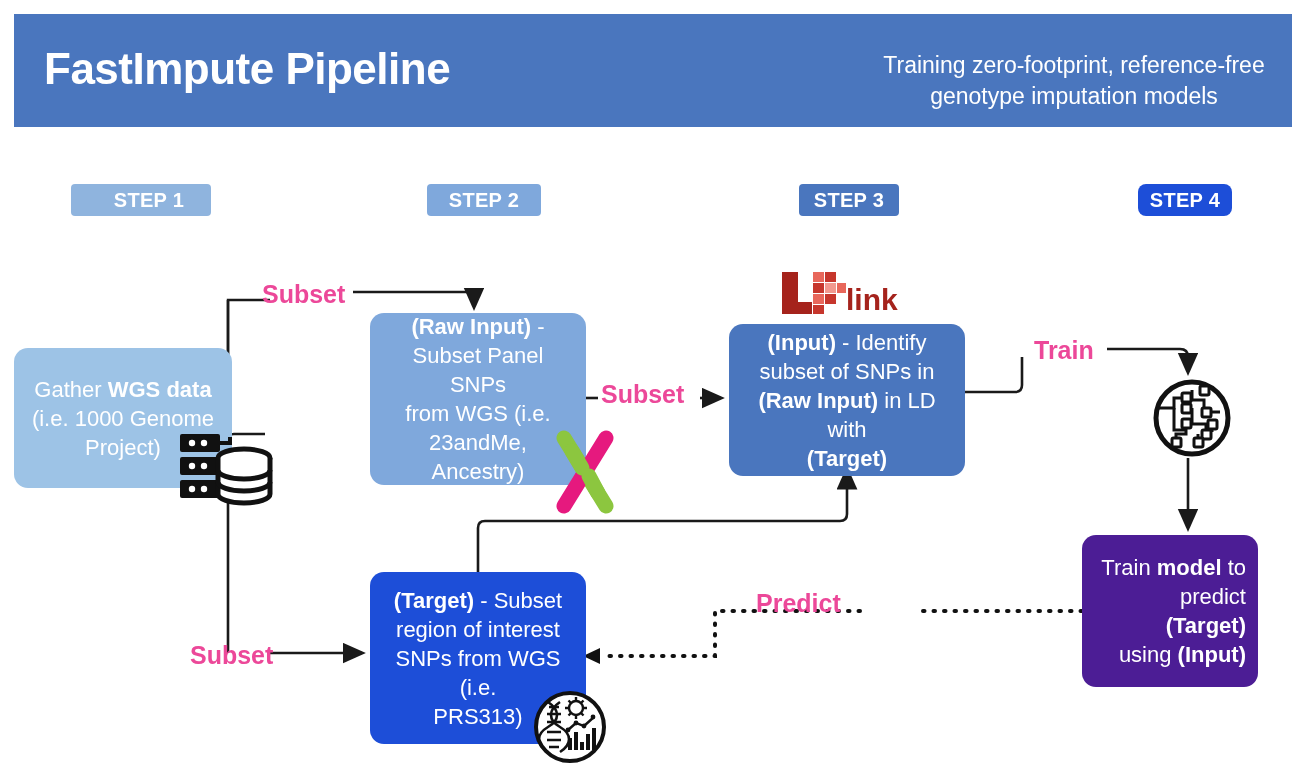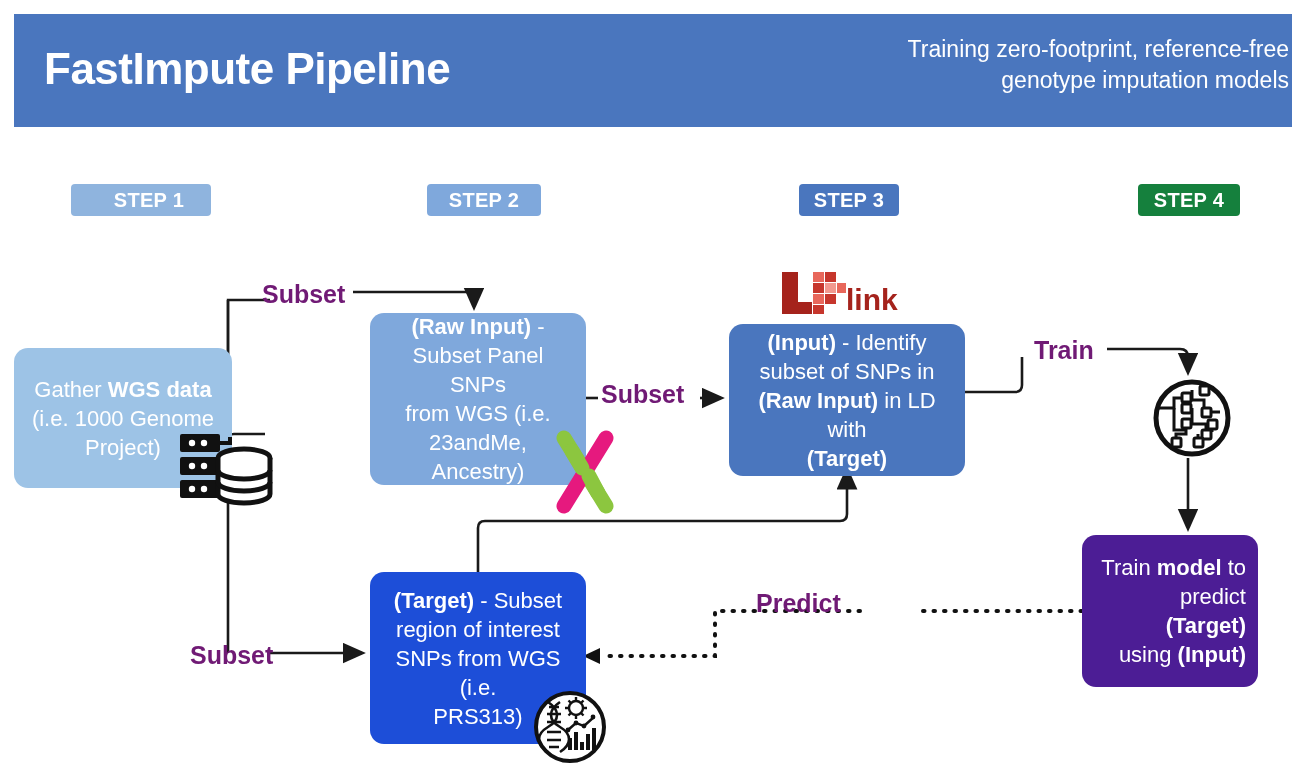--- a/index.html
+++ b/index.html
@@ -2,40 +2,40 @@
 <html><head>
 <meta charset="utf-8">
 <style>
   html,body{margin:0;padding:0;background:#fff;}
   body{width:1306px;height:764px;font-family:"Liberation Sans",sans-serif;overflow:hidden;}
   #stage{position:relative;width:1306px;height:764px;background:#ffffff;}
 
   
   .header{position:absolute;left:14px;top:14px;width:1278px;height:113px;background:#4A76BE;}
   .header-title{position:absolute;left:30px;top:16px;font-size:44px;font-weight:bold;color:#ffffff;letter-spacing:-0.5px;line-height:78px;white-space:nowrap;}
-  .header-sub{position:absolute;left:845px;top:20px;width:430px;font-size:23px;color:#ffffff;line-height:31px;text-align:right;}
+  .header-sub{position:absolute;left:845px;top:36px;width:430px;font-size:23px;color:#ffffff;line-height:31px;text-align:center;}
 
   
   .step{position:absolute;height:32px;border-radius:4px;color:#fff;font-size:20px;font-weight:bold;display:flex;align-items:center;justify-content:center;letter-spacing:0.3px;}
   #step1{left:71px;top:184px;width:124px;background:#8FB4DE;padding-left:16px;}
   #step2{left:427px;top:184px;width:114px;background:#7FA8DC;}
   #step3{left:799px;top:184px;width:100px;background:#4A76BE;}
-  #step4{left:1138px;top:184px;width:102px;background:#15803d;}
+  #step4{left:1138px;top:184px;width:94px;background:#1d4ed8;border-radius:8px;}
 
   
   .box{position:absolute;border-radius:14px;color:#ffffff;display:flex;align-items:center;justify-content:center;text-align:center;line-height:29px;font-size:22px;padding:16px 12px;box-sizing:border-box;}
   .box b{font-weight:bold;}
   #box-gather{left:14px;top:348px;width:218px;height:140px;background:#9DC3E6;}
   #box-raw{left:370px;top:313px;width:216px;height:172px;background:#7FA8DC;}
   #box-input{left:729px;top:324px;width:236px;height:152px;background:#4A76BE;}
   #box-target{left:370px;top:572px;width:216px;height:172px;background:#1d4ed8;}
   #box-train{left:1082px;top:535px;width:176px;height:152px;background:#4c1d95;text-align:right;}
 
   
-  .conn-label{position:absolute;font-size:25px;font-weight:bold;color:#701a75;white-space:nowrap;}
+  .conn-label{position:absolute;font-size:25px;font-weight:bold;color:#ec4899;white-space:nowrap;}
   #lbl-subset-top{left:262px;top:280px;}
   #lbl-subset-mid{left:601px;top:380px;}
   #lbl-subset-bot{left:190px;top:641px;}
   #lbl-train{left:1034px;top:336px;}
   #lbl-predict{left:756px;top:589px;}
 
   
   #wires{position:absolute;left:0;top:0;width:1306px;height:764px;}
 
   

